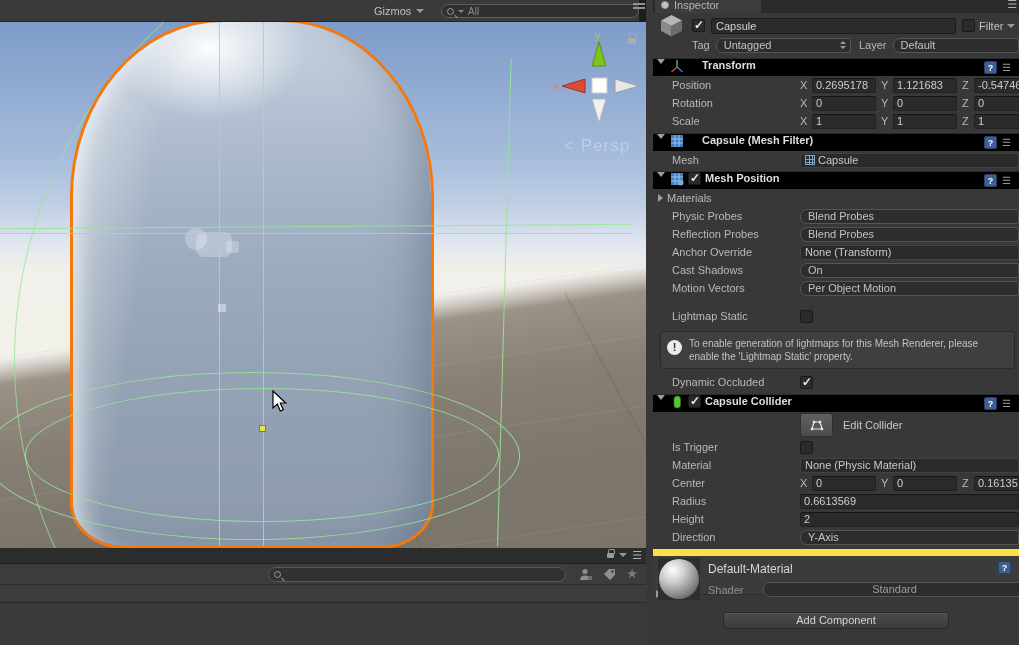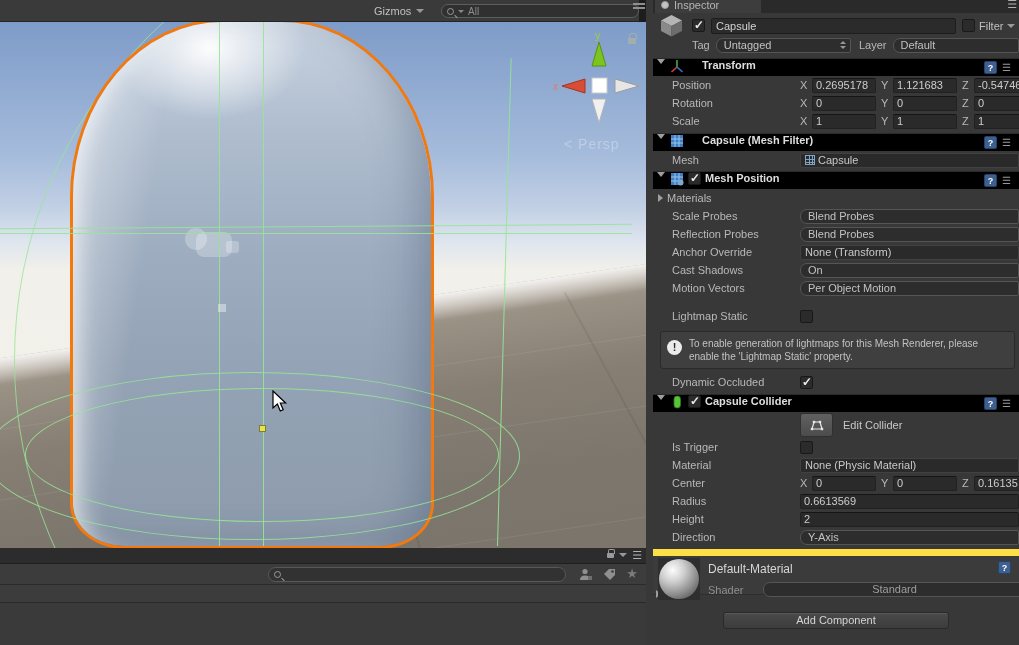--- a/index.html
+++ b/index.html
@@ -36,21 +36,21 @@
     box-shadow: 0 0 0 3px #F5780A, inset -28px -12px 44px -18px rgba(54,70,95,.35), inset 16px 0 22px -12px rgba(255,255,255,.7); }
   .ghost { position:absolute; background:rgba(255,255,255,.26); z-index:2; }
   .wire { position:absolute; z-index:3; }
   .wline { background:rgba(150,230,150,.9); }
   .wellipse { border:1px solid rgba(150,230,150,.85); border-radius:50%; background:transparent; }
   .arc-big { position:absolute; z-index:1; border:1px solid rgba(150,230,150,.8); border-radius:50%; }
   .handle-y { position:absolute; z-index:4; width:7px; height:7px; background:#E8E44E; border:1px solid #7e7e2e; }
   .handle-w { position:absolute; z-index:4; width:8px; height:8px; background:rgba(255,255,255,.4); }
 
   .axis-gizmo { position:absolute; left:552px; top:4px; width:96px; height:132px; z-index:5; }
-  .persp { position:absolute; left:12px; top:110px; font-size:14px; color:rgba(210,220,235,.6); letter-spacing:1px; }
+  .persp { position:absolute; left:12px; top:110px; font-size:17px; color:rgba(210,220,235,.6); letter-spacing:1px; }
   .slock { position:absolute; left:76px; top:12px; width:8px; height:6px; background:rgba(190,185,150,.55); border-radius:1px; }
   .slock::before { content:""; position:absolute; top:-5px; left:1px; width:6px; height:5px; border:1px solid rgba(190,185,150,.55); border-bottom:none; border-radius:3px 3px 0 0; }
   .cursor-svg { position:absolute; z-index:6; }
 
   
   #bpanel { position:absolute; left:0; top:548px; width:646px; height:97px; background:#3a3a3a; }
   .btabs { position:relative; height:16px; background:#2c2c2c; border-bottom:1px solid #1f1f1f; }
   .btabs-icons { position:absolute; right:4px; top:2px; display:flex; align-items:center; gap:5px; color:#9a9a9a; }
   .mini-lock { width:7px; height:5px; background:#9a9a9a; border-radius:1px; position:relative; }
   .mini-lock::before { content:""; position:absolute; top:-4px; left:1px; width:5px; height:4px; border:1px solid #9a9a9a; border-bottom:none; border-radius:2px 2px 0 0; }
@@ -357,21 +357,21 @@
       <span class="chead-icons">
         <span class="help-ic">?</span>
         <span class="preset-ic">☰</span>
       </span>
     </div>
     <div class="irow" style="padding-left:5px;">
       <span class="foldr"></span>
       <span class="lblsm" style="margin-left:4px;">Materials</span>
     </div>
     <div class="irow">
-      <span class="ilabel">Scale Probes</span>
+      <span class="ilabel">Physic Probes</span>
       <span class="dd grow"><span>Blend Probes</span></span>
     </div>
     <div class="irow">
       <span class="ilabel">Reflection Probes</span>
       <span class="dd grow"><span>Blend Probes</span></span>
     </div>
     <div class="irow">
       <span class="ilabel">Anchor Override</span>
       <span class="objfld grow">
           <span>None (Transform)</span>

